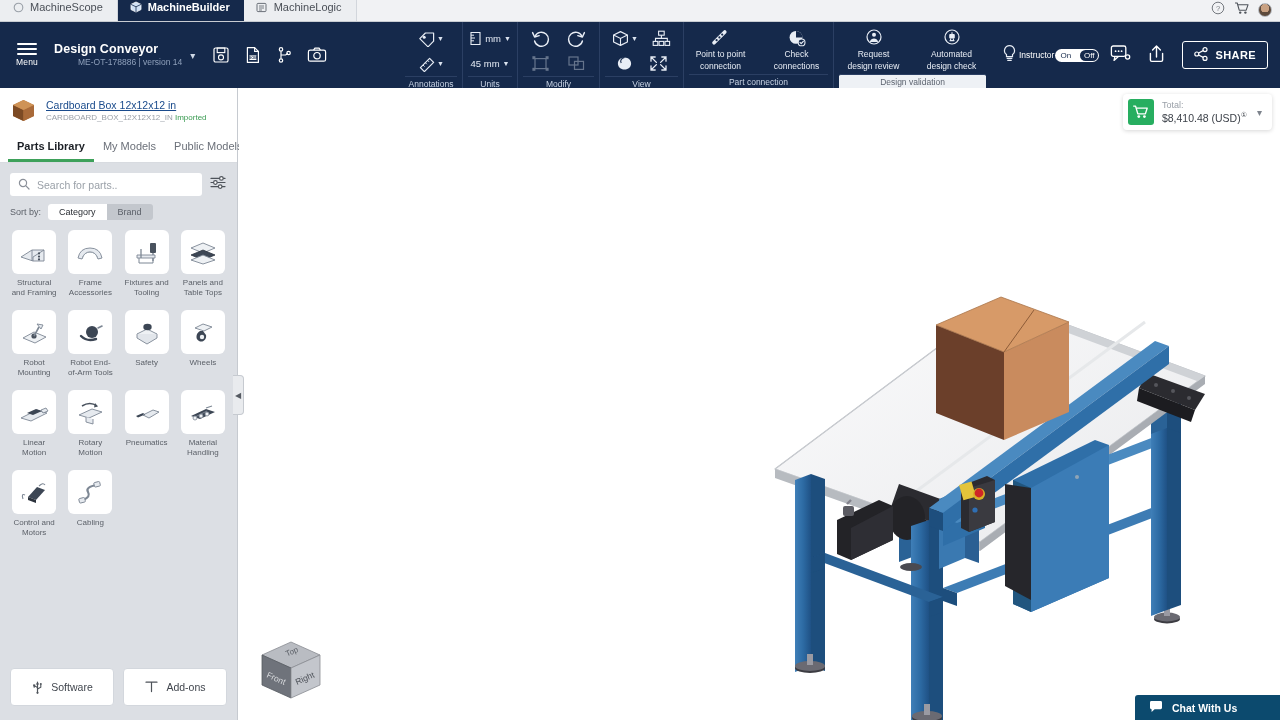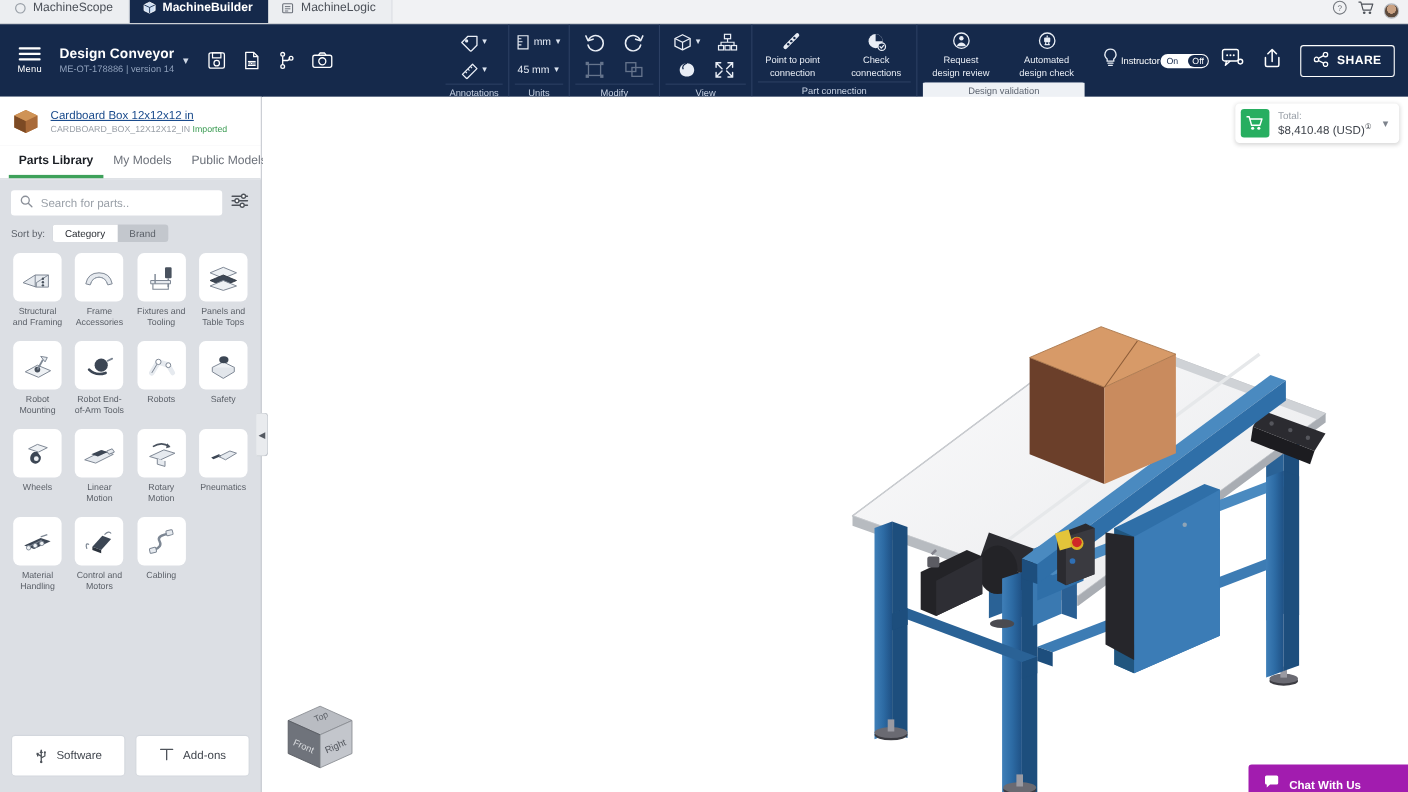--- a/index.html
+++ b/index.html
@@ -47,21 +47,21 @@
   .hdr-left { position: absolute; left: 10px; top: 0; height: 66px; display: flex; align-items: center; }
   .menu-btn {
     width: 34px; display: flex; flex-direction: column; align-items: center; gap: 2px;
     cursor: pointer;
   }
   .burger { width: 20px; display:flex; flex-direction:column; gap:3px; }
   .burger span { display:block; height:2px; background:#fff; border-radius:1px; }
   .menu-label { font-size: 8.5px; letter-spacing: .2px; }
   .doc-title { margin-left: 10px; line-height: 1.15; }
   .doc-title .t1 { font-size: 12.5px; font-weight: bold; letter-spacing: .1px; }
-  .doc-title .t2 { font-size: 8.5px; color: #8fa0bb; margin-top: 2px; }
+  .doc-title .t2 { font-size: 8.5px; color: #8fa0bb; margin-top: 2px; margin-left: 24px; }
   .caret-down { margin-left: 8px; font-size: 10px; color: #cfd8e6; cursor: pointer; }
   .hdr-icons { display: flex; align-items: center; gap: 12px; margin-left: 16px; }
   .hicon { width: 20px; height: 20px; display: flex; align-items: center; justify-content: center; cursor: pointer; }
 
   
   .ribbon { position: absolute; left: 400px; top: 0; height: 66px; display: flex; align-items: flex-start; }
   .grp { position: relative; height: 66px; padding: 0 5px; display: flex; flex-direction: column; align-items: center; }
   .grp .rows { flex: 1; display: flex; align-items: center; gap: 2px; padding-top: 2px; }
   .grp-label {
     width: 100%; text-align: center; font-size: 8.5px; color: #c8d3e4;
@@ -172,22 +172,22 @@
   }
   .cart-widget .tl { font-size: 9px; color: #9aa0a8; line-height: 1.2; }
   .cart-widget .amt { font-size: 10.5px; color: #3c4149; font-weight: normal; }
   .cart-widget .amt sup { font-size: 7px; }
   .cart-widget .cv { font-size: 10px; color: #7d838c; margin-left: 2px; }
 
   .viewcube { position: absolute; left: 15px; bottom: 10px; width: 74px; height: 74px; }
 
   .chat {
     position: absolute; right: 0; bottom: 0; width: 145px; height: 25px;
-    background: #a21caf; border-radius: 3px 0 0 0;
-    display: flex; align-items: flex-end; gap: 9px; padding-left: 14px;
+    background: #0c4a6e; border-radius: 3px 0 0 0;
+    display: flex; align-items: center; gap: 9px; padding-left: 14px;
     color: #fff; font-size: 10.5px; font-weight: bold; cursor: pointer;
   }
   .model { position: absolute; left: 0; top: 0; width: 1041px; height: 632px; }
 </style>
 </head>
 <body>
 
 <div id="app">
 
   <div class="tabbar">
@@ -617,33 +617,20 @@
         <span class="ic">
           <svg width="34" height="30" viewBox="0 0 34 30">
               <circle cx="19" cy="15" r="6" fill="#3c4654"></circle>
               <path d="M8 19 Q14 25 23 22" fill="none" stroke="#3c4654" stroke-width="2.4" stroke-linecap="round"></path>
               <path d="M25 11 L29 9" stroke="#7d8794" stroke-width="1.6" stroke-linecap="round"></path>
             </svg>
         </span>
         <span class="nm"><span>Robot End-</span><br><span>of-Arm Tools</span></span>
       </div>
 
-      <div class="cat">
-        <span class="ic">
-          <svg width="34" height="30" viewBox="0 0 34 30">
-              <path d="M8 22 L14 12" stroke="#e6eaef" stroke-width="5" stroke-linecap="round"></path>
-              <path d="M8 22 L14 12" stroke="#7d8794" stroke-width=".9" fill="none"></path>
-              <path d="M14 12 L23 15" stroke="#e6eaef" stroke-width="5" stroke-linecap="round"></path>
-              <path d="M23 15 L27 22" stroke="#e6eaef" stroke-width="4.4" stroke-linecap="round"></path>
-              <circle cx="14" cy="12" r="2.4" fill="#fff" stroke="#7d8794" stroke-width=".9"></circle>
-              <circle cx="23" cy="15" r="2.2" fill="#fff" stroke="#7d8794" stroke-width=".9"></circle>
-            </svg>
-        </span>
-        <span class="nm"><span>Robots</span><br><span></span></span>
-      </div>
 
       <div class="cat">
         <span class="ic">
           <svg width="34" height="30" viewBox="0 0 34 30">
               <path d="M7 17 L17 12 L27 17 L17 23 Z" fill="#eef1f4" stroke="#7d8794" stroke-width=".9" stroke-linejoin="round"></path>
               <path d="M7 17v4 L17 27 L27 21v-4" fill="#e2e6eb" stroke="#7d8794" stroke-width=".9" stroke-linejoin="round"></path>
               <ellipse cx="17.5" cy="10" rx="4.2" ry="3.2" fill="#3c4654"></ellipse>
             </svg>
         </span>
         <span class="nm"><span>Safety</span><br><span></span></span>

